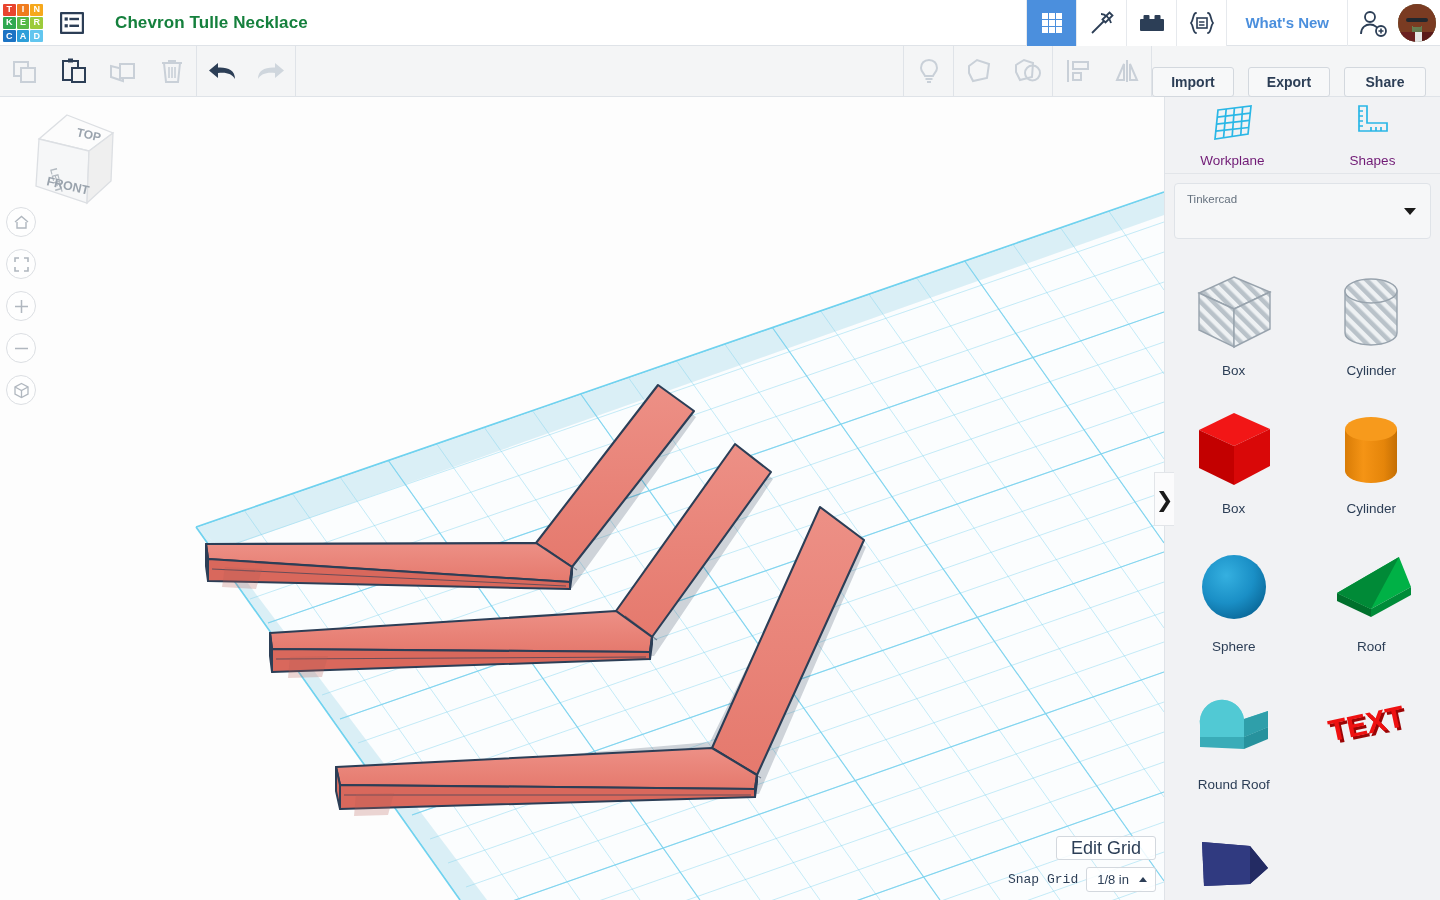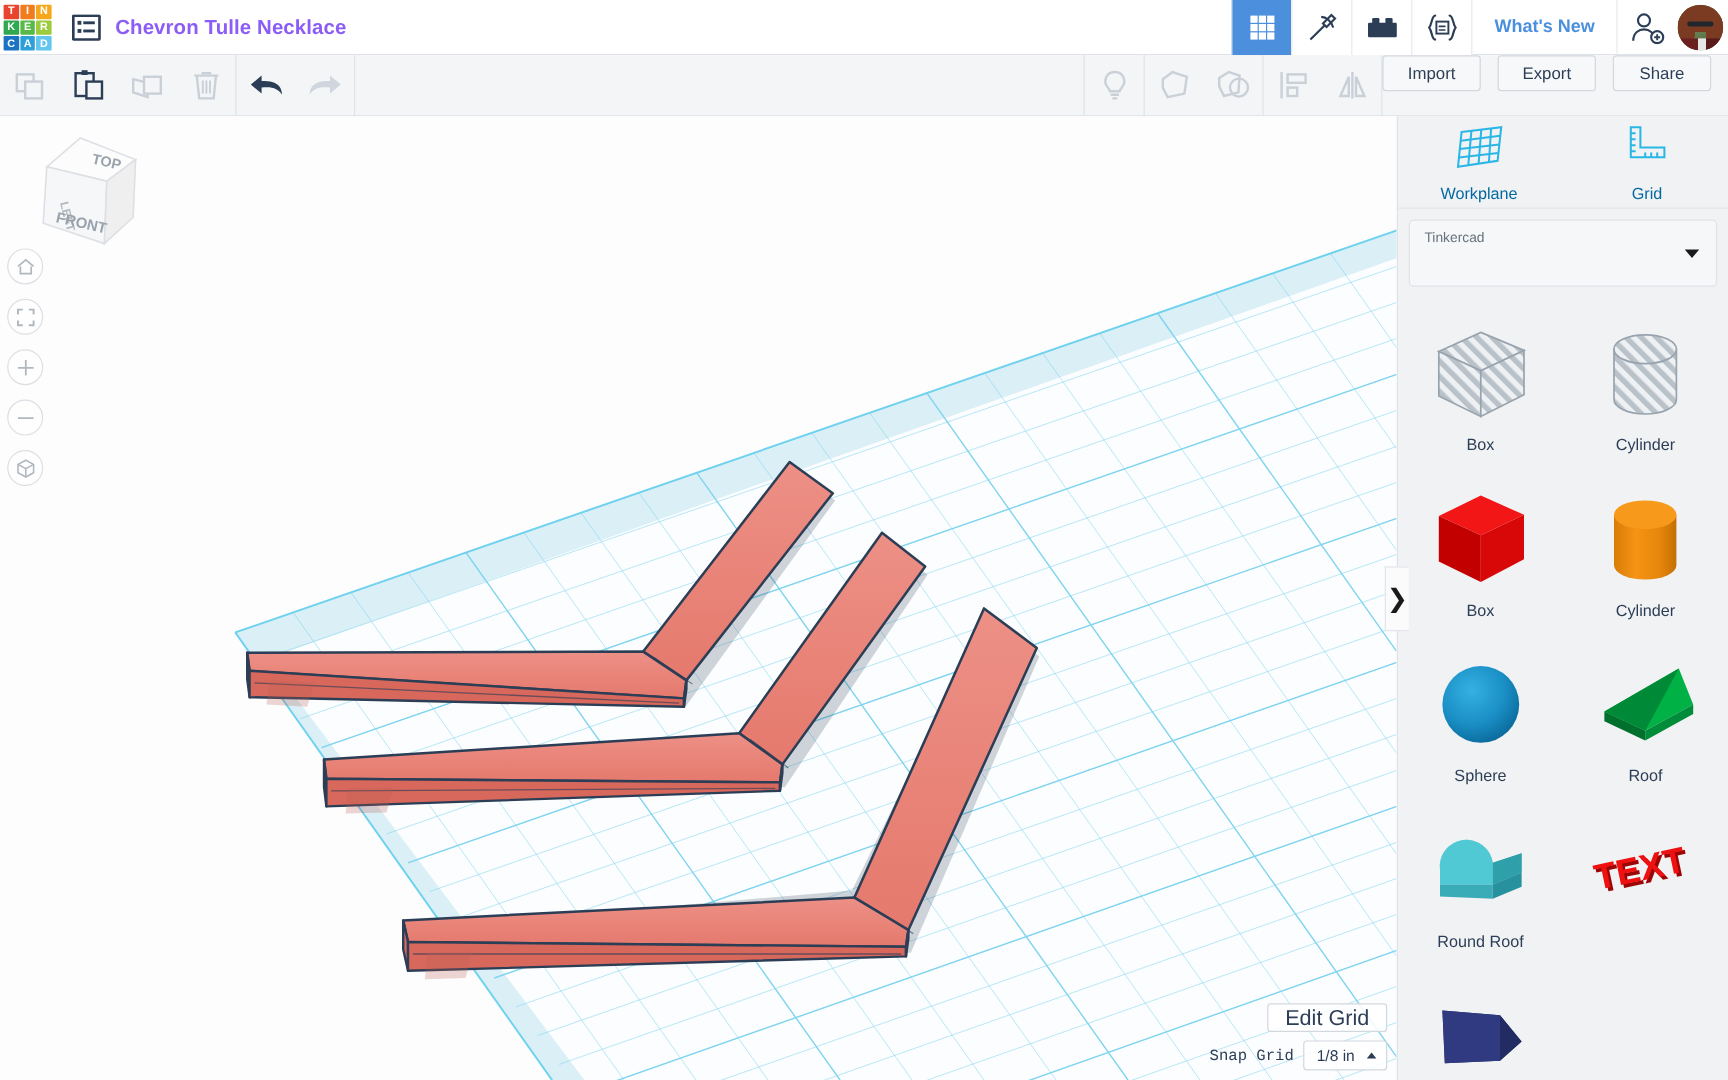--- a/index.html
+++ b/index.html
@@ -26,22 +26,22 @@
   .logo-cell {
     display: flex; align-items: center; justify-content: center;
     color: #fff; font-weight: bold; font-size: 9px; line-height: 1;
     font-family: "Liberation Sans", sans-serif; border-radius: 1px;
   }
   #doc-icon {
     width: 32px; height: 46px; margin-left: 10px;
     display: flex; align-items: center; justify-content: center; flex: 0 0 auto;
   }
   #doc-title {
-    margin-left: 8px; font-size: 17px; font-weight: bold;
-    color: #8b5cf6; letter-spacing: .1px; white-space: nowrap;
+    margin-left: 27px; font-size: 17px; font-weight: bold;
+    color: #15803d; letter-spacing: .1px; white-space: nowrap;
   }
   #top-right { margin-left: auto; display: flex; align-items: flex-start; height: 46px; }
   .top-btn {
     width: 50px; height: 46px; display: flex; align-items: center; justify-content: center;
     border-left: 1px solid #e6e9ed; background: #fff;
   }
   .top-btn.active { background: #4b8fdd; }
   #whats-new {
     height: 46px; display: flex; align-items: center; padding: 0 18px;
     border-left: 1px solid #e6e9ed; color: #4b8fdd; font-size: 15px; font-weight: bold;
@@ -75,21 +75,21 @@
   #toolbar2 {
     position: absolute; top: 46px; left: 0; width: 1440px; height: 51px;
     background: #f4f5f6; border-bottom: 1px solid #dfe3e8;
     display: flex; align-items: center;
   }
   .tb-group { display: flex; align-items: center; height: 51px; }
   .tb-btn {
     width: 49px; height: 51px; display: flex; align-items: center; justify-content: center;
   }
   .tb-sep { width: 1px; height: 51px; background: #dfe3e8; }
-  #toolbar2-right { margin-left: auto; display: flex; align-items: flex-start; height: 51px; }
+  #toolbar2-right { margin-left: auto; display: flex; align-items: flex-end; height: 51px; font-weight: bold; }
   .tb-text-btn {
     height: 30px; min-width: 82px; padding: 0 16px; margin-right: 14px;
     border: 1px solid #d3d8de; border-radius: 3px; background: #f7f8f9;
     display: flex; align-items: center; justify-content: center;
     font-size: 14px; color: #2c3e56; white-space: nowrap;
   }
 
   
   #viewport {
     position: absolute; top: 97px; left: 0; width: 1164px; height: 803px;
@@ -135,21 +135,21 @@
   #panel {
     position: absolute; top: 97px; right: 0; width: 276px; height: 803px;
     background: #f1f2f4; border-left: 1px solid #dfe3e8; z-index: 5;
     display: flex; flex-direction: column;
   }
   #panel-tools {
     height: 77px; display: flex; align-items: center; justify-content: center; gap: 50px;
     background: #f1f2f4; border-bottom: 1px solid #e2e5e9;
   }
   .panel-tool { display: flex; flex-direction: column; align-items: center; gap: 7px; width: 90px; }
-  .panel-tool-label { font-size: 13.5px; color: #0369a1; }
+  .panel-tool-label { font-size: 13.5px; color: #701a75; }
   #shape-select-wrap { padding: 9px 9px 12px 9px; background: #f1f2f4; }
   #shape-select {
     position: relative; height: 56px; background: #f6f7f8;
     border: 1px solid #dfe3e8; border-radius: 4px; padding: 8px 12px;
   }
   #shape-select-sub { font-size: 11.5px; color: #66727f; line-height: 14px; }
   #shape-select-val { font-size: 18px; color: #2c3e56; line-height: 24px; margin-top: 1px; }
   .caret-down {
     position: absolute; right: 14px; top: 24px;
     width: 0; height: 0; border-left: 6px solid transparent; border-right: 6px solid transparent;
@@ -568,21 +568,21 @@
       <div class="panel-tool">
         <span>
           <svg width="42" height="40" viewBox="0 0 42 40">
             <g stroke="#2ab7e6" stroke-width="1.7" fill="none">
               <path d="M7,4 L7,29 L35,29 L35,21 L15,21 L15,4 Z"></path>
               <path d="M7,9 H11 M7,14 H11 M7,19 H11 M7,24 H11"></path>
               <path d="M19,29 V25 M24,29 V25 M29,29 V25"></path>
             </g>
           </svg>
         </span>
-        <span class="panel-tool-label">Grid</span>
+        <span class="panel-tool-label">Shapes</span>
       </div>
     </div>
 
     <div id="shape-select-wrap">
       <div id="shape-select">
         <div id="shape-select-sub">Tinkercad</div>
         <span class="caret-down"></span>
       </div>
     </div>
 

